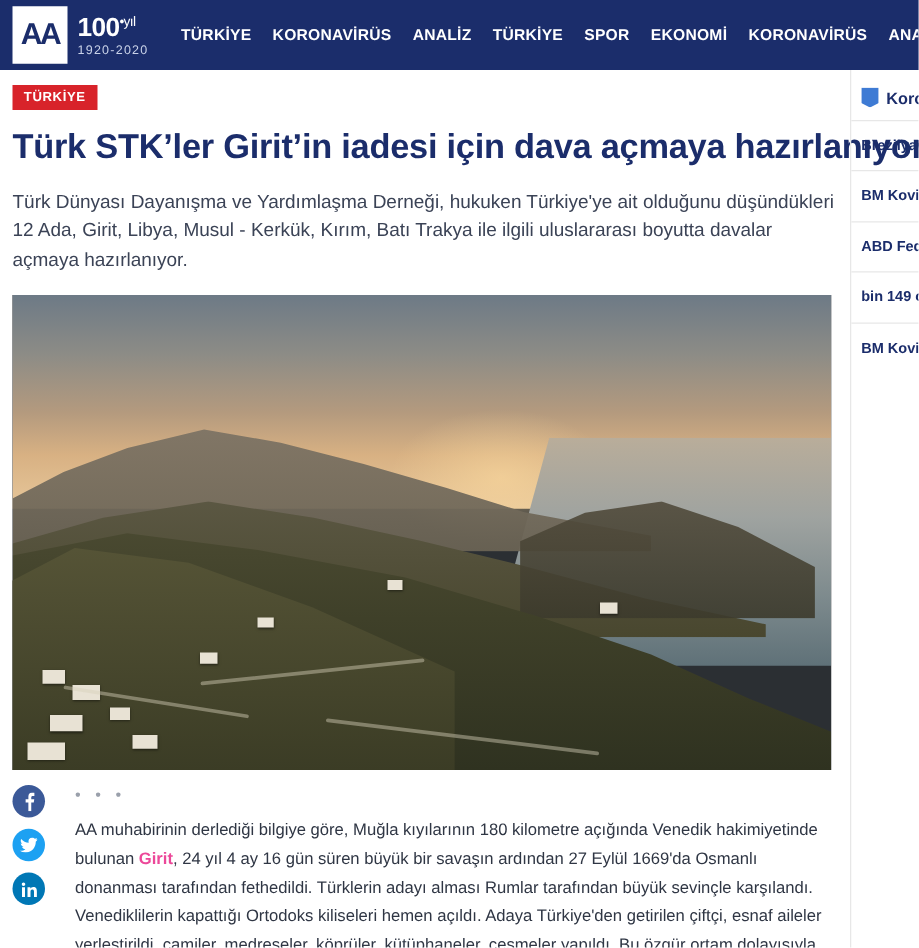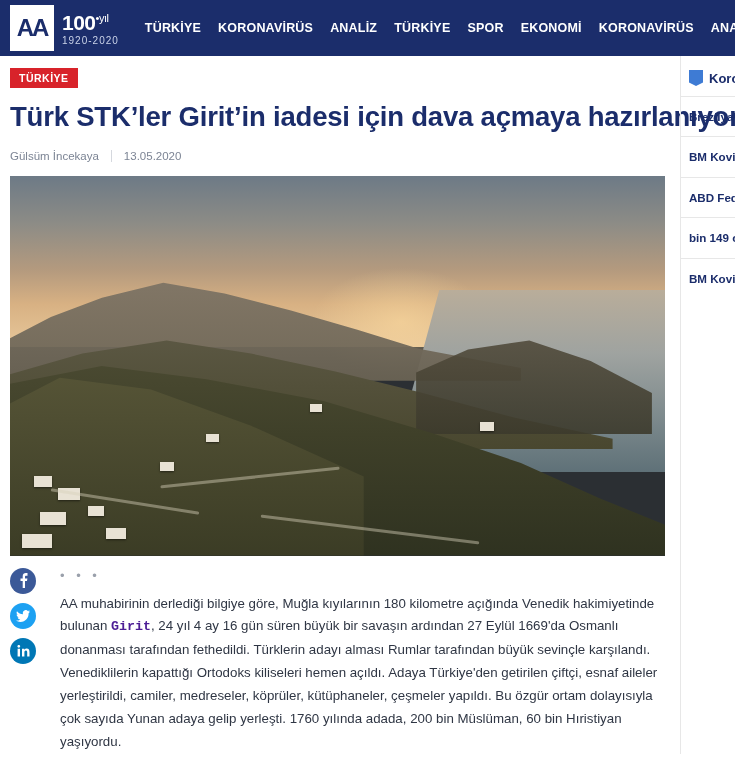--- a/index.html
+++ b/index.html
@@ -247,21 +247,21 @@
     letter-spacing: 4px;
     font-size: 13px;
     margin-bottom: 10px;
   }
   .body-text {
     font-size: 13.3px;
     line-height: 1.72;
     color: #2f3644;
     text-align: left;
   }
-  .body-text b { font-weight: bold; color: #4c1d95; font-family: Liberation Mono, monospace; }
+  .body-text b { font-weight: bold; color: #ec4899; }
 
   
   .side-box-head {
     display: flex;
     align-items: center;
     gap: 6px;
     padding: 6px 0 10px 8px;
     color: #1b2d6b;
     font-size: 13px;
     font-weight: bold;
@@ -313,26 +313,22 @@
 </div>
 
 <div class="page">
 
   <div class="content">
 
     <span class="category-badge">TÜRKİYE</span>
 
     <h1 class="headline">Türk STK’ler Girit’in iadesi için dava açmaya hazırlanıyor</h1>
 
-
-    <div class="byline">
-      <span>Gülsüm İncekaya</span>
-      <span class="sep"></span>
-      <span>13.05.2020</span>
-    </div>
+    <p class="summary">Türk Dünyası Dayanışma ve Yardımlaşma Derneği, hukuken Türkiye'ye ait olduğunu düşündükleri 12 Ada, Girit, Libya, Musul - Kerkük, Kırım, Batı Trakya ile ilgili uluslararası boyutta davalar açmaya hazırlanıyor.</p>
+
 
     
     <div class="hero">
       <div class="sky"></div>
       <div class="glow"></div>
       <div class="sea"></div>
       <div class="ridge-far"></div>
       <div class="ridge-mid"></div>
       <div class="headland"></div>
       <div class="foreground"></div>

